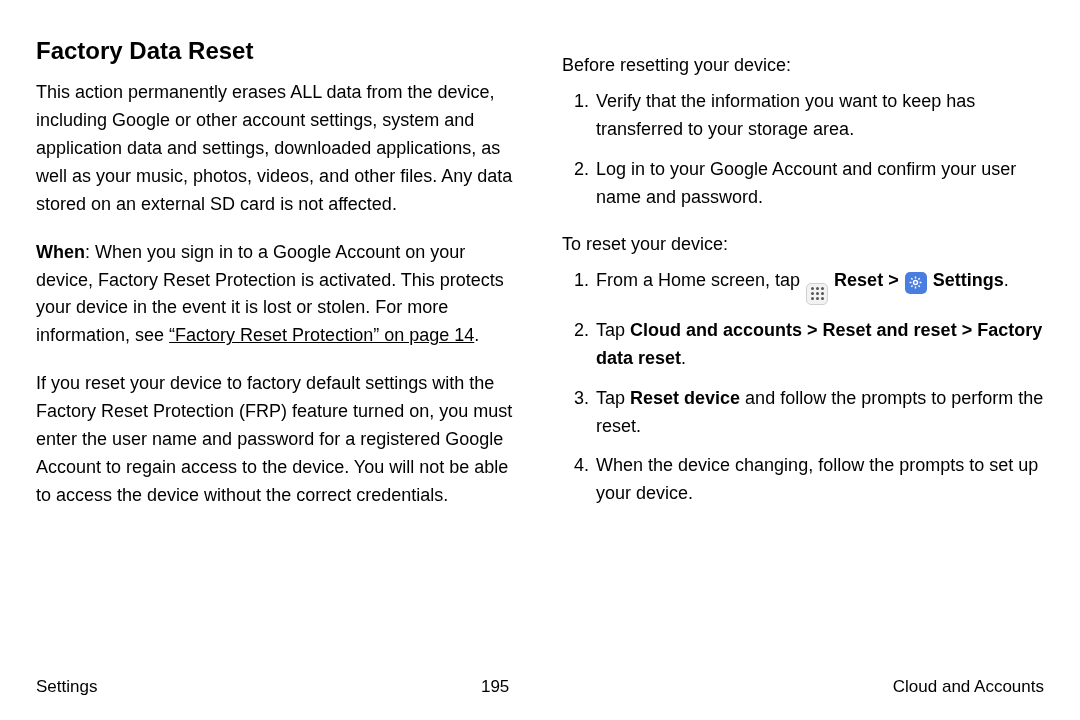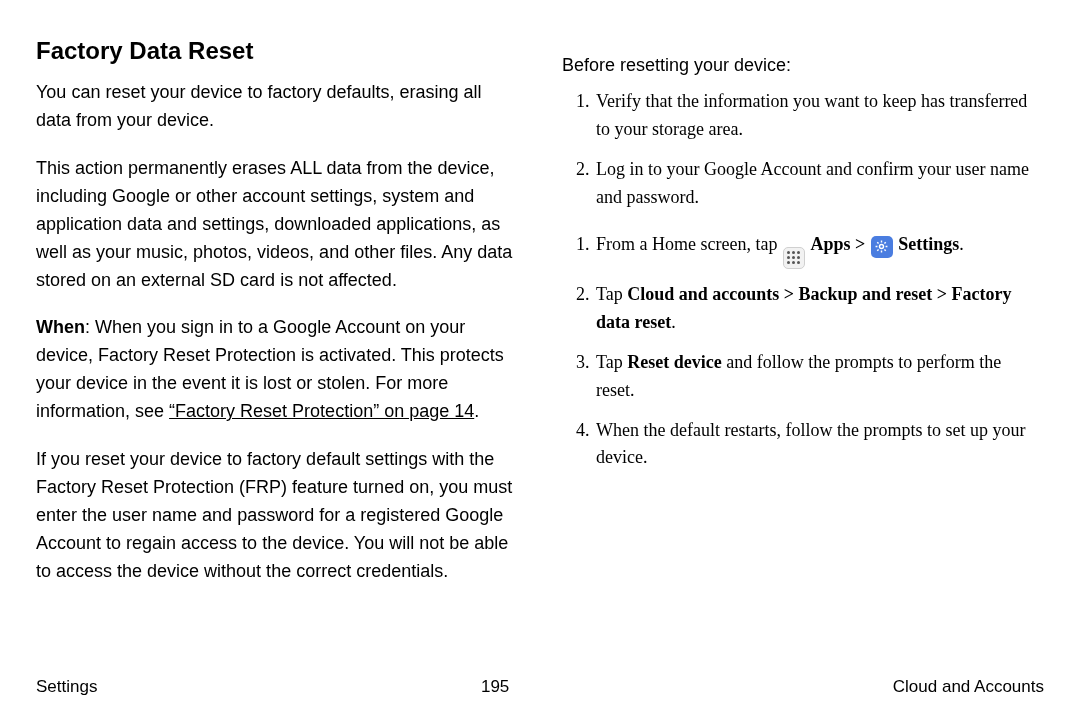--- a/index.html
+++ b/index.html
@@ -26,21 +26,20 @@
     font-weight: 700;
     margin-bottom: 10px;
   }
   p { margin-bottom: 20px; }
   .note-label, .warn-label, .bold { font-weight: 700; }
   .link { text-decoration: underline; margin-top: 21px; }
   ol {
     list-style: decimal;
     padding-left: 32px;
     margin-bottom: 20px;
-    font-family: Liberation Serif, serif;
   }
   ol li { margin-bottom: 12px; padding-left: 2px; }
   .intro-line { margin-bottom: 8px; margin-top: 20px; }
   .icon-box {
     display: inline-flex;
     align-items: center;
     justify-content: center;
     width: 22px;
     height: 22px;
     border-radius: 5px;
@@ -73,69 +72,69 @@
     font-size: 17px;
     padding-top: 32px;
   }
 </style>
 </head>
 <body>
 
 <div class="columns">
   <div class="col">
     <h2>Factory Data Reset</h2>
-    <p>You can reset your device to factory defaults, erasing all data from your device.</p>
     <p>This action permanently erases ALL data from the device, including Google or other account settings, system and application data and settings, downloaded applications, as well as your music, photos, videos, and other files. Any data stored on an external SD card is not affected.</p>
     <p>
       <span class="note-label">When</span><span>: When you sign in to a Google Account on your device, Factory Reset Protection is activated. This protects your device in the event it is lost or stolen. For more information, see </span><span class="link">“Factory Reset Protection” on page 14</span><span>.</span>
     </p>
     <p>If you reset your device to factory default settings with the Factory Reset Protection (FRP) feature turned on, you must enter the user name and password for a registered Google Account to regain access to the device. You will not be able to access the device without the correct credentials.</p>
   </div>
 
   <div class="col">
 
     <p class="intro-line">Before resetting your device:</p>
     <ol>
       <li>Verify that the information you want to keep has transferred to your storage area.</li>
       <li>Log in to your Google Account and confirm your user name and password.</li>
     </ol>
 
+    <p class="intro-line">To reset your device:</p>
     <ol>
       <li>
         <span>From a Home screen, tap </span>
         <span class="icon-box apps-icon">
           <span class="apps-grid">
               <span></span>
               <span></span>
               <span></span>
               <span></span>
               <span></span>
               <span></span>
               <span></span>
               <span></span>
               <span></span>
             </span>
         </span>
-        <span class="bold">Apps</span>
+        <span class="bold">Reset</span>
         <span class="chev"> &gt; </span>
         <span class="icon-box settings-icon">
           <svg viewBox="0 0 24 24" fill="none" stroke="#fff" stroke-width="2.3">
             <circle cx="12" cy="12" r="3.2"></circle>
             <path d="M12 2.5v3M12 18.5v3M2.5 12h3M18.5 12h3M5.2 5.2l2.1 2.1M16.7 16.7l2.1 2.1M5.2 18.8l2.1-2.1M16.7 7.3l2.1-2.1"></path>
           </svg>
         </span>
         <span class="bold">Settings</span><span>.</span>
       </li>
       <li>
-        <span>Tap </span><span class="bold">Cloud and accounts</span><span class="chev"> &gt; </span><span class="bold">Backup and reset</span><span class="chev"> &gt; </span><span class="bold">Factory data reset</span><span>.</span>
+        <span>Tap </span><span class="bold">Cloud and accounts</span><span class="chev"> &gt; </span><span class="bold">Reset and reset</span><span class="chev"> &gt; </span><span class="bold">Factory data reset</span><span>.</span>
       </li>
       <li>
         <span>Tap </span><span class="bold">Reset device</span><span> and follow the prompts to perform the reset.</span>
       </li>
-      <li>When the default restarts, follow the prompts to set up your device.</li>
+      <li>When the device changing, follow the prompts to set up your device.</li>
     </ol>
   </div>
 </div>
 
 <div class="footer">
   <span>Settings</span>
   <span>195</span>
   <span>Cloud and Accounts</span>
 </div>
 

